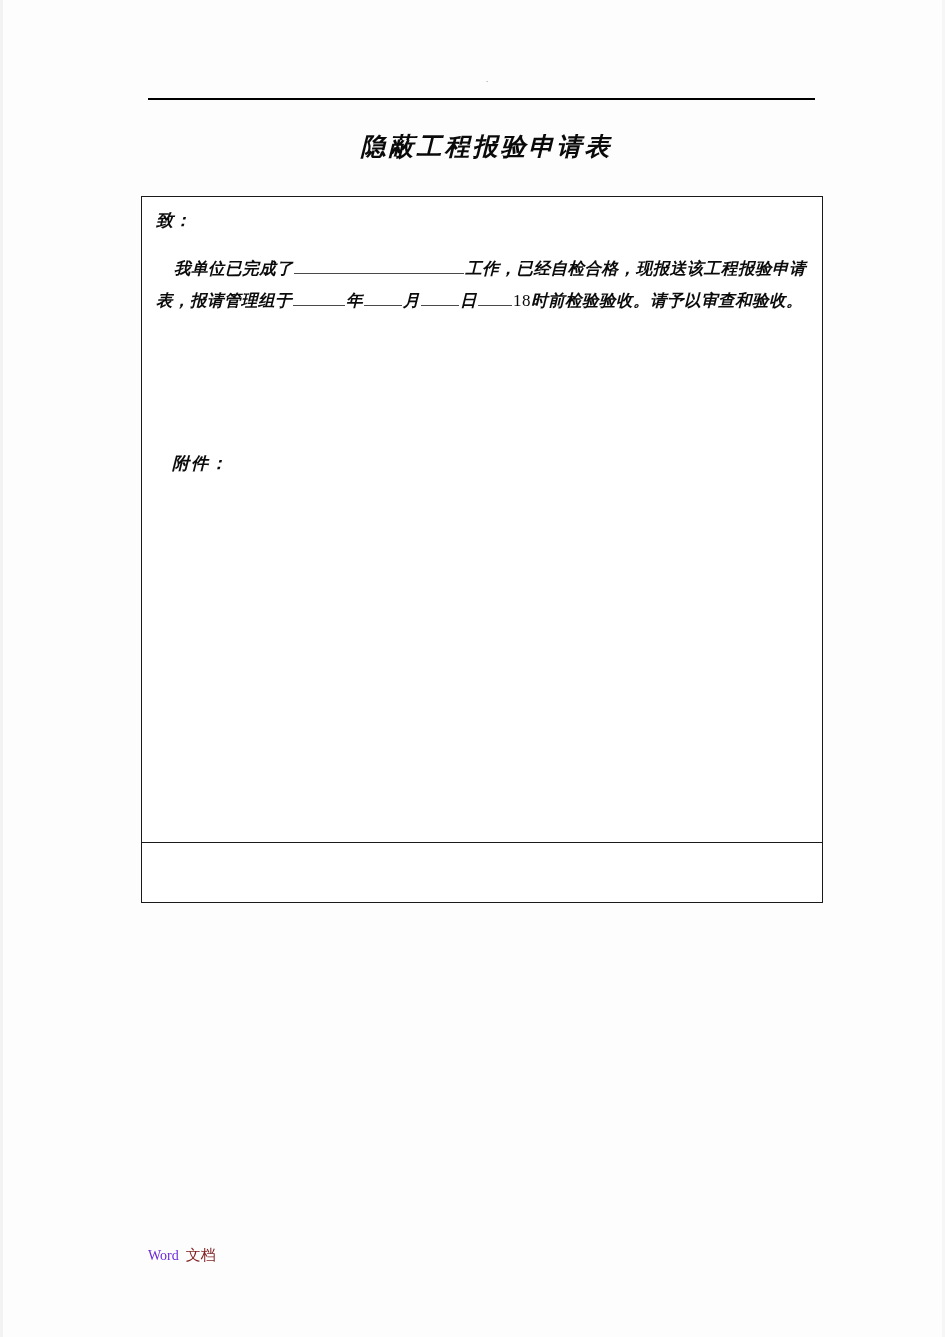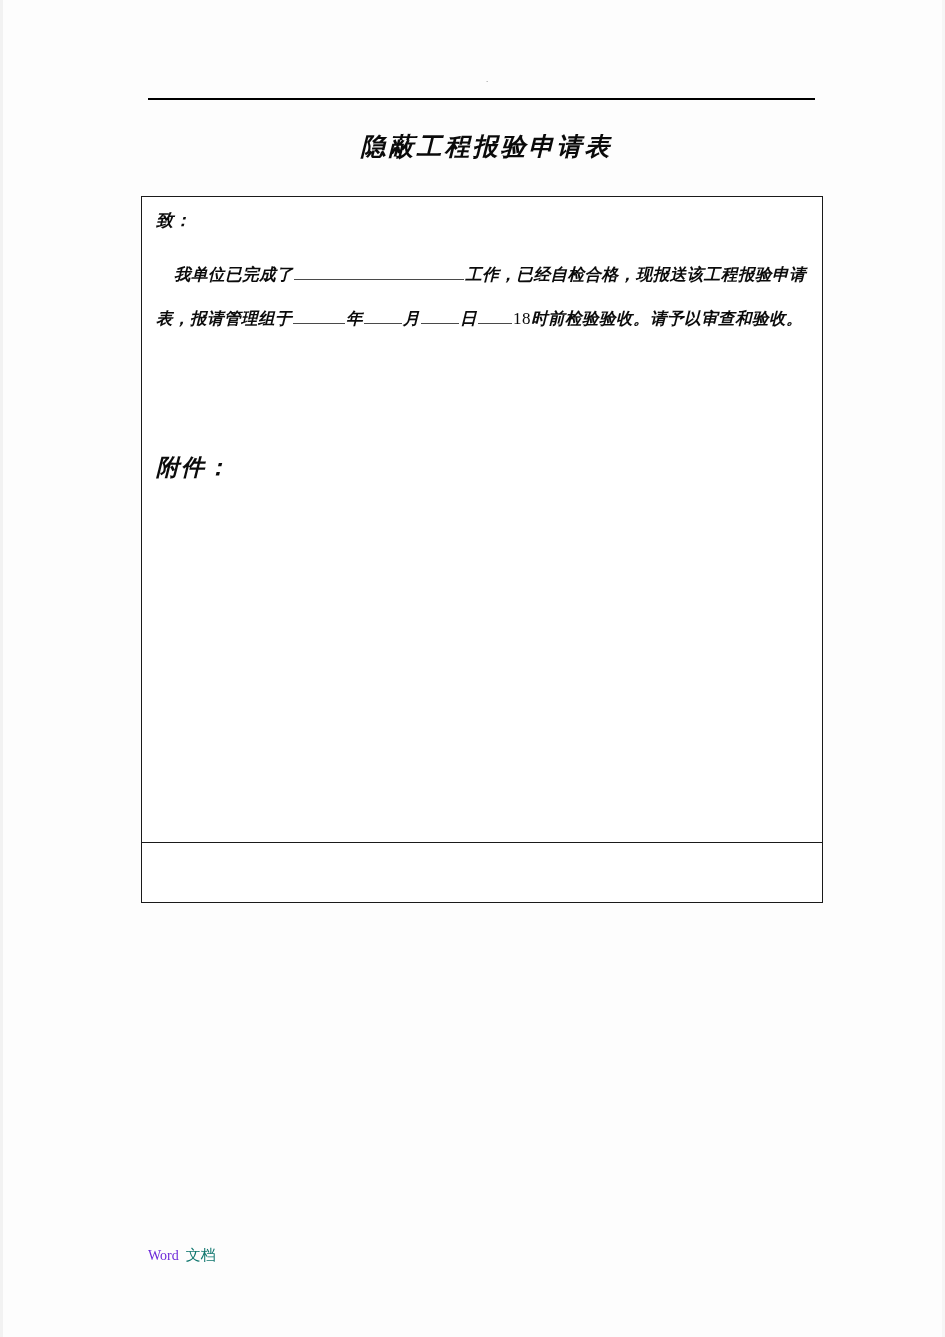--- a/index.html
+++ b/index.html
@@ -122,21 +122,21 @@
     font-size: 17px;
     letter-spacing: 1px;
   }
 
   .para {
     position: absolute;
     left: 14px;
     right: 16px;
     top: 56px;
     font-size: 16.5px;
-    line-height: 44px;
+    line-height: 32px;
     letter-spacing: 0.5px;
     text-align: justify;
   }
   .para .indent {
     display: inline-block;
     width: 18px;
   }
   .blank {
     display: inline-block;
     border-bottom: 1.4px solid #4a4a4a;
@@ -151,23 +151,23 @@
   .blank-hour   { width: 34px;  }
   .num-serif {
     font-family: "Liberation Serif", "DejaVu Serif", serif;
     font-style: normal;
     font-weight: normal;
     font-size: 17px;
   }
 
   .attach-line {
     position: absolute;
-    left: 14px;
+    left: 30px;
     top: 255px;
-    font-size: 23px;
+    font-size: 17px;
     letter-spacing: 2px;
   }
 
   
   .sign-line {
     position: absolute;
     left: 10px;
     right: 4px;
     bottom: 14px;
     font-size: 16.5px;
@@ -208,21 +208,21 @@
     font-size: 14px;
     white-space: nowrap;
   }
   .footer .word-mark {
     font-family: "Liberation Serif", "DejaVu Serif", serif;
     color: #6d28d9;
     font-size: 14px;
   }
   .footer .doc-mark {
     font-family: "DejaVu Sans", "Liberation Sans", sans-serif;
-    color: #0f766e;
+    color: #7f1d1d;
     font-size: 15px;
     margin-left: 7px;
   }
 </style>
 </head>
 <body>
 
 <div class="page-edge-left"></div>
 <div class="page-edge-right"></div>
 

